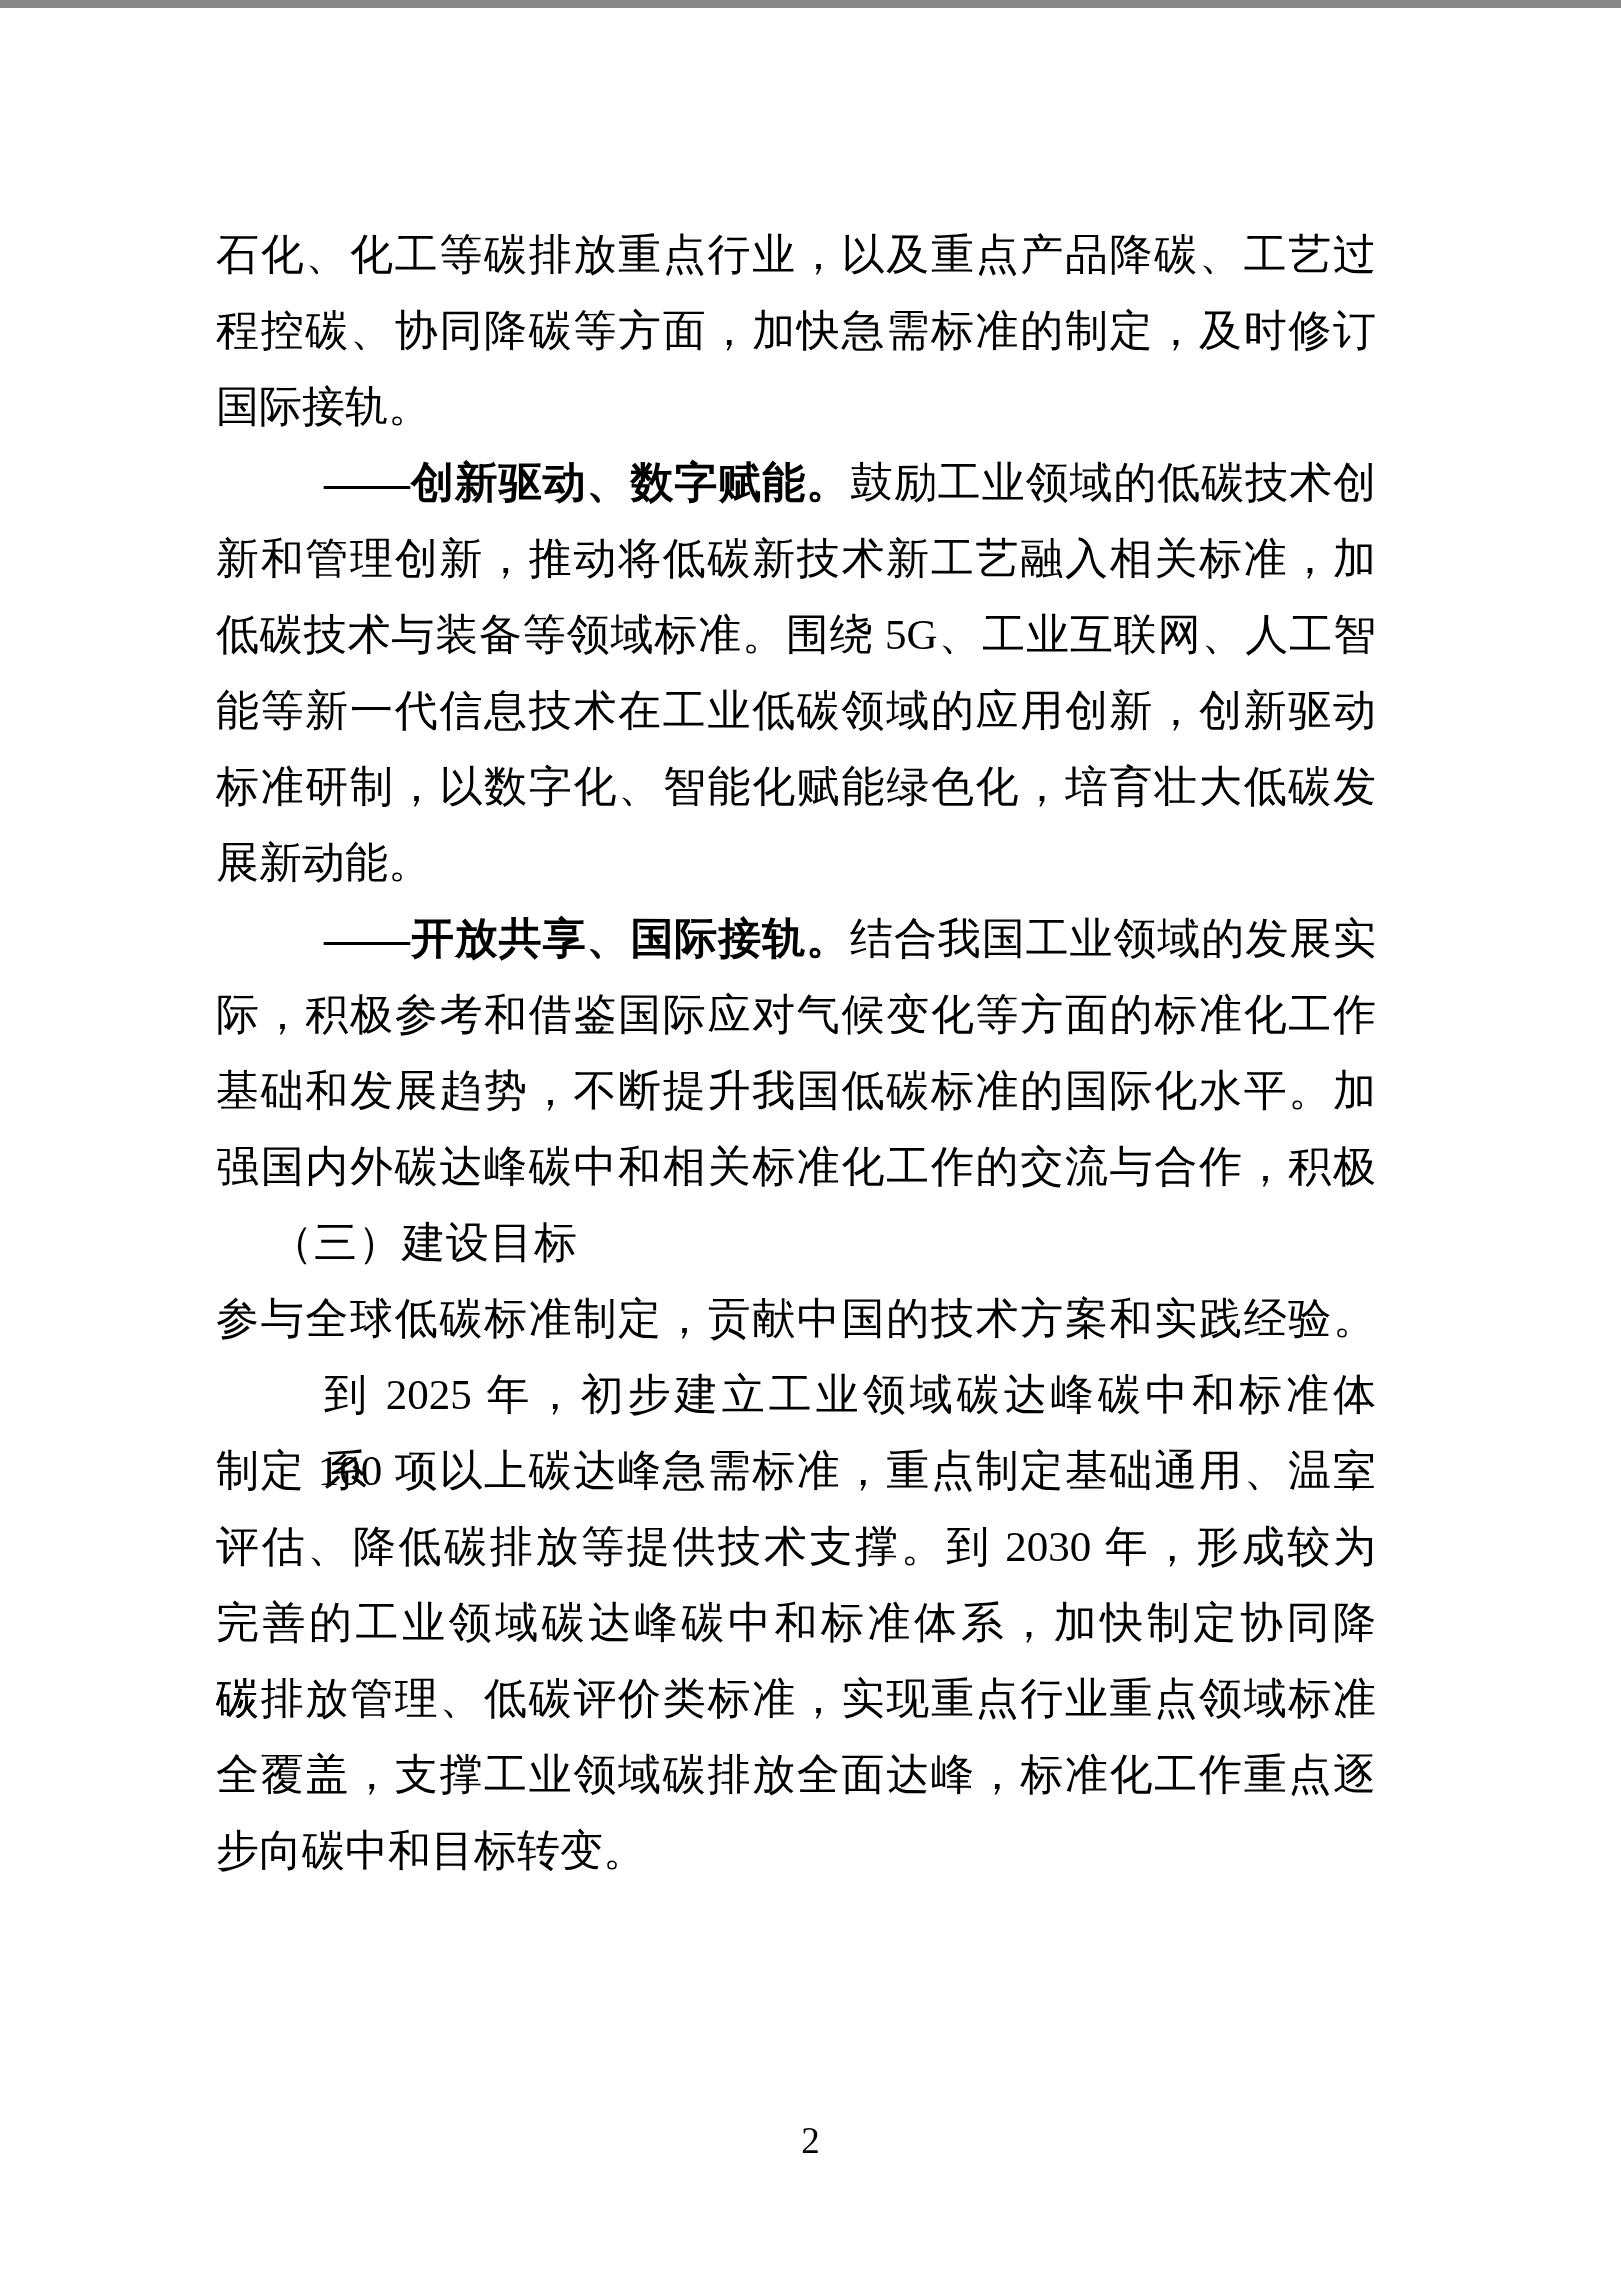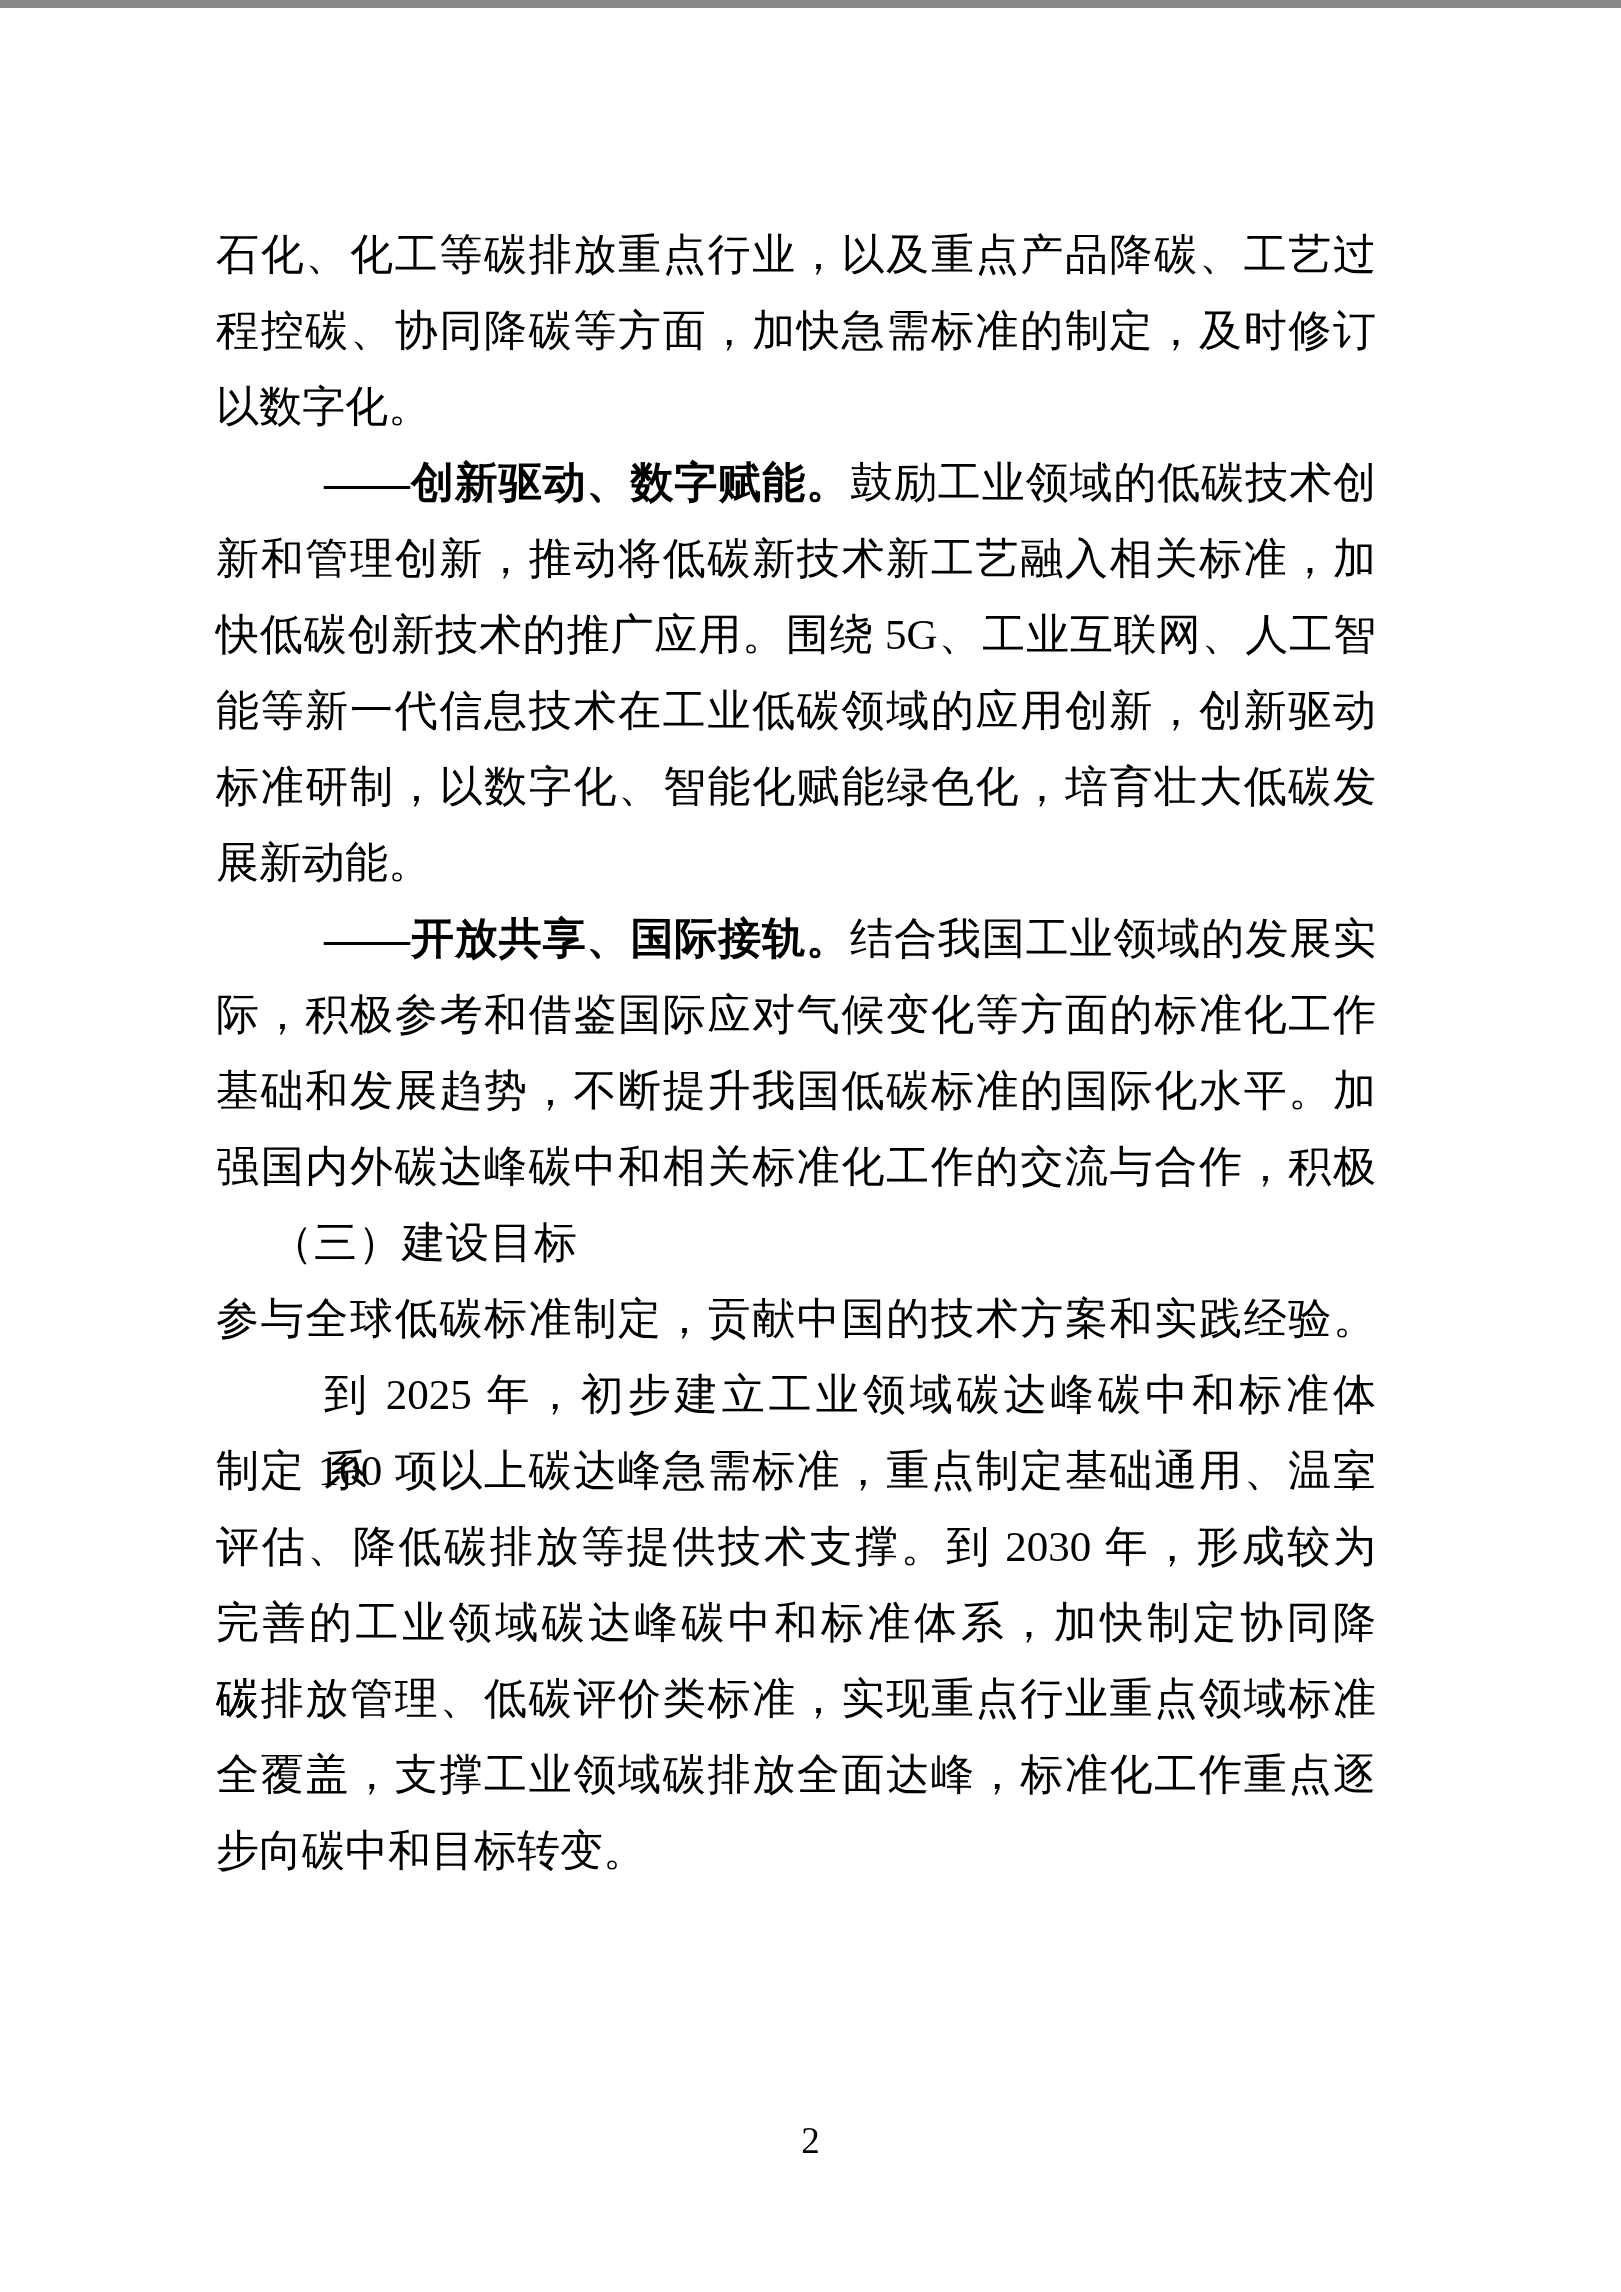--- a/index.html
+++ b/index.html
@@ -62,24 +62,24 @@
     color: #000000;
   }
 </style>
 </head>
 <body>
 
 <div class="page" style="background: rgb(255, 255, 255); color: rgb(0, 0, 0);">
   <div class="text-block" id="text-block">
       <div class="line fill"><span>石化、化工等碳排放重点行业，以及重点产品降碳、工艺过</span></div>
       <div class="line fill"><span>程控碳、协同降碳等方面，加快急需标准的制定，及时修订</span></div>
-      <div class="line"><span>以数字化。</span></div>
+      <div class="line"><span>国际接轨。</span></div>
       <div class="line fill indent"><span class="b">——创新驱动、数字赋能。</span><span>鼓励工业领域的低碳技术创</span></div>
       <div class="line fill"><span>新和管理创新，推动将低碳新技术新工艺融入相关标准，加</span></div>
-      <div class="line fill"><span>快低碳创新技术的推广应用。围绕 5G、工业互联网、人工智</span></div>
+      <div class="line fill"><span>低碳技术与装备等领域标准。围绕 5G、工业互联网、人工智</span></div>
       <div class="line fill"><span>能等新一代信息技术在工业低碳领域的应用创新，创新驱动</span></div>
       <div class="line fill"><span>标准研制，以数字化、智能化赋能绿色化，培育壮大低碳发</span></div>
       <div class="line"><span>展新动能。</span></div>
       <div class="line fill indent"><span class="b">——开放共享、国际接轨。</span><span>结合我国工业领域的发展实</span></div>
       <div class="line fill"><span>际，积极参考和借鉴国际应对气候变化等方面的标准化工作</span></div>
       <div class="line fill"><span>基础和发展趋势，不断提升我国低碳标准的国际化水平。加</span></div>
       <div class="line fill"><span>强国内外碳达峰碳中和相关标准化工作的交流与合作，积极</span></div>
       <div class="line h-indent"><span class="k">（三）建设目标</span></div>
       <div class="line fill"><span>参与全球低碳标准制定，贡献中国的技术方案和实践经验。</span></div>
       <div class="line fill indent"><span>到 2025 年，初步建立工业领域碳达峰碳中和标准体系，</span></div>

